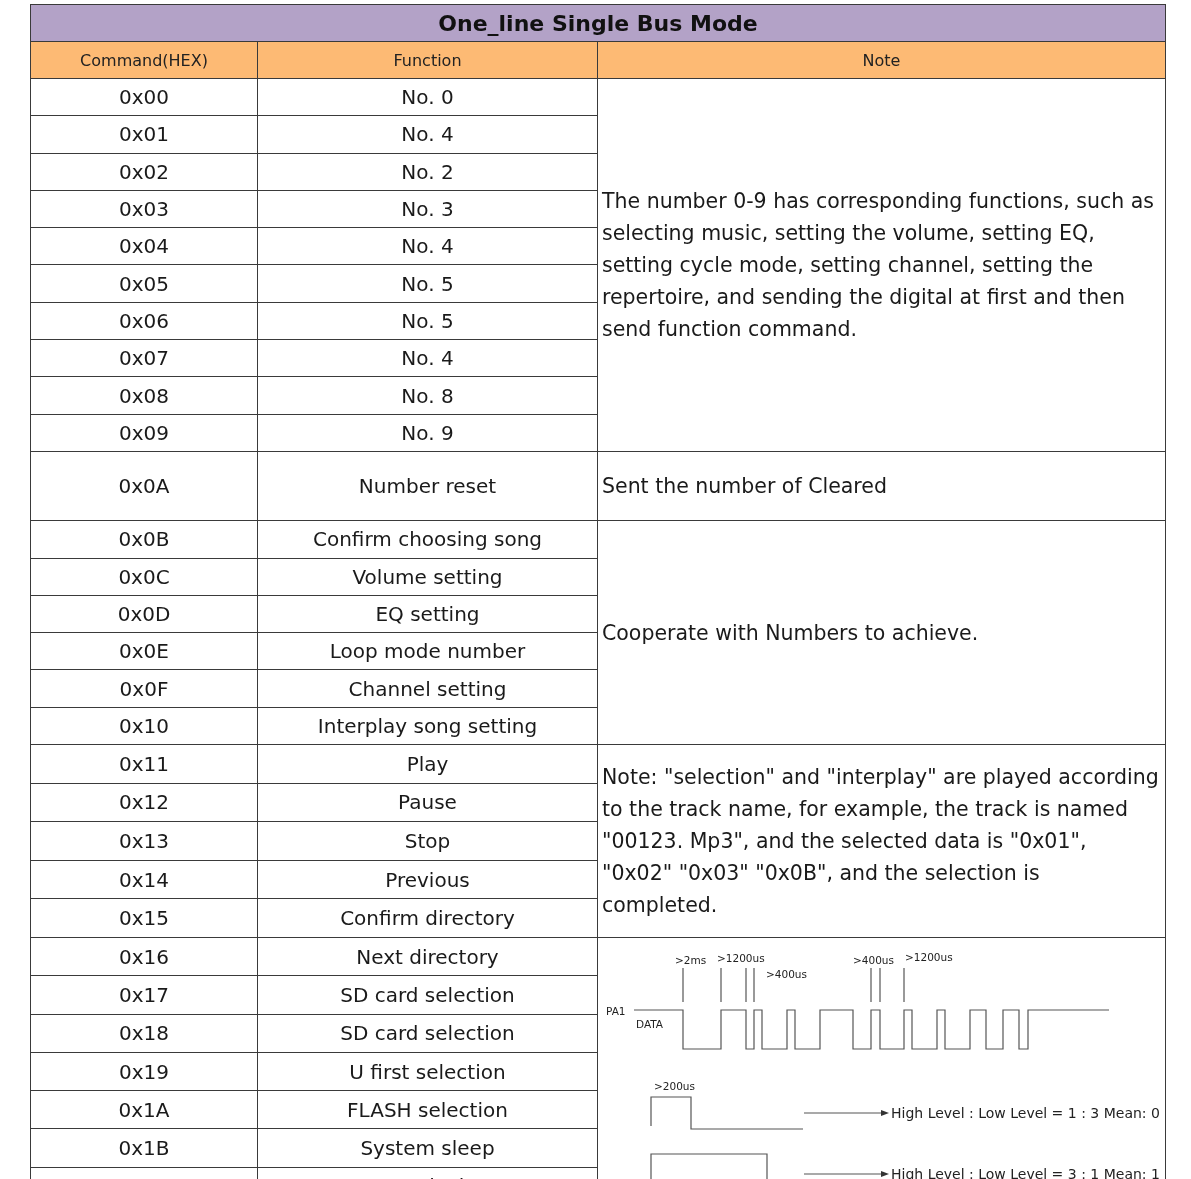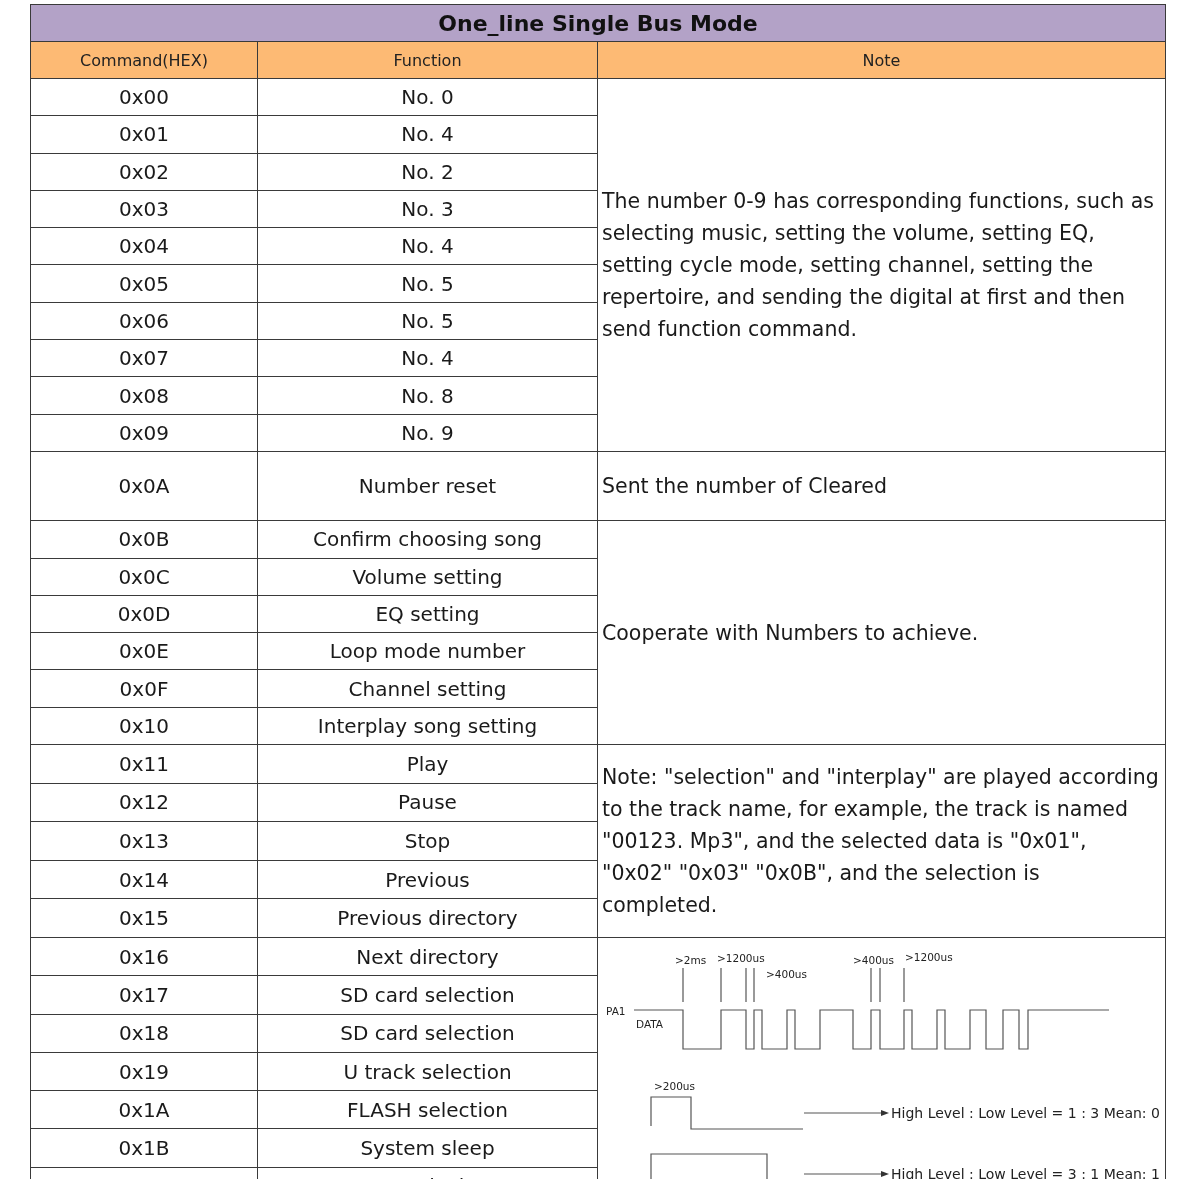--- a/index.html
+++ b/index.html
@@ -125,21 +125,21 @@
     <tr class="data-row">
         <td>0x13</td>
         <td>Stop</td>
       </tr>
     <tr class="data-row">
         <td>0x14</td>
         <td>Previous</td>
       </tr>
     <tr class="data-row">
         <td>0x15</td>
-        <td>Previous directory</td>
+        <td>Confirm directory</td>
       </tr>
 
     <tr class="data-row">
       <td>0x16</td>
       <td>Next directory</td>
       <td rowspan="7" class="diagram-cell">
         <svg width="566" height="262" viewBox="0 0 566 262" xmlns="http://www.w3.org/2000/svg">
           <g stroke="#555" stroke-width="1.2" fill="none">
 
             <line x1="84" y1="30" x2="84" y2="64"></line>
@@ -181,21 +181,21 @@
     <tr class="data-row">
         <td>0x17</td>
         <td>SD card selection</td>
       </tr>
     <tr class="data-row">
         <td>0x18</td>
         <td>SD card selection</td>
       </tr>
     <tr class="data-row">
         <td>0x19</td>
-        <td>U track selection</td>
+        <td>U first selection</td>
       </tr>
     <tr class="data-row">
         <td>0x1A</td>
         <td>FLASH selection</td>
       </tr>
     <tr class="data-row">
         <td>0x1B</td>
         <td>System sleep</td>
       </tr>
     <tr class="data-row">

